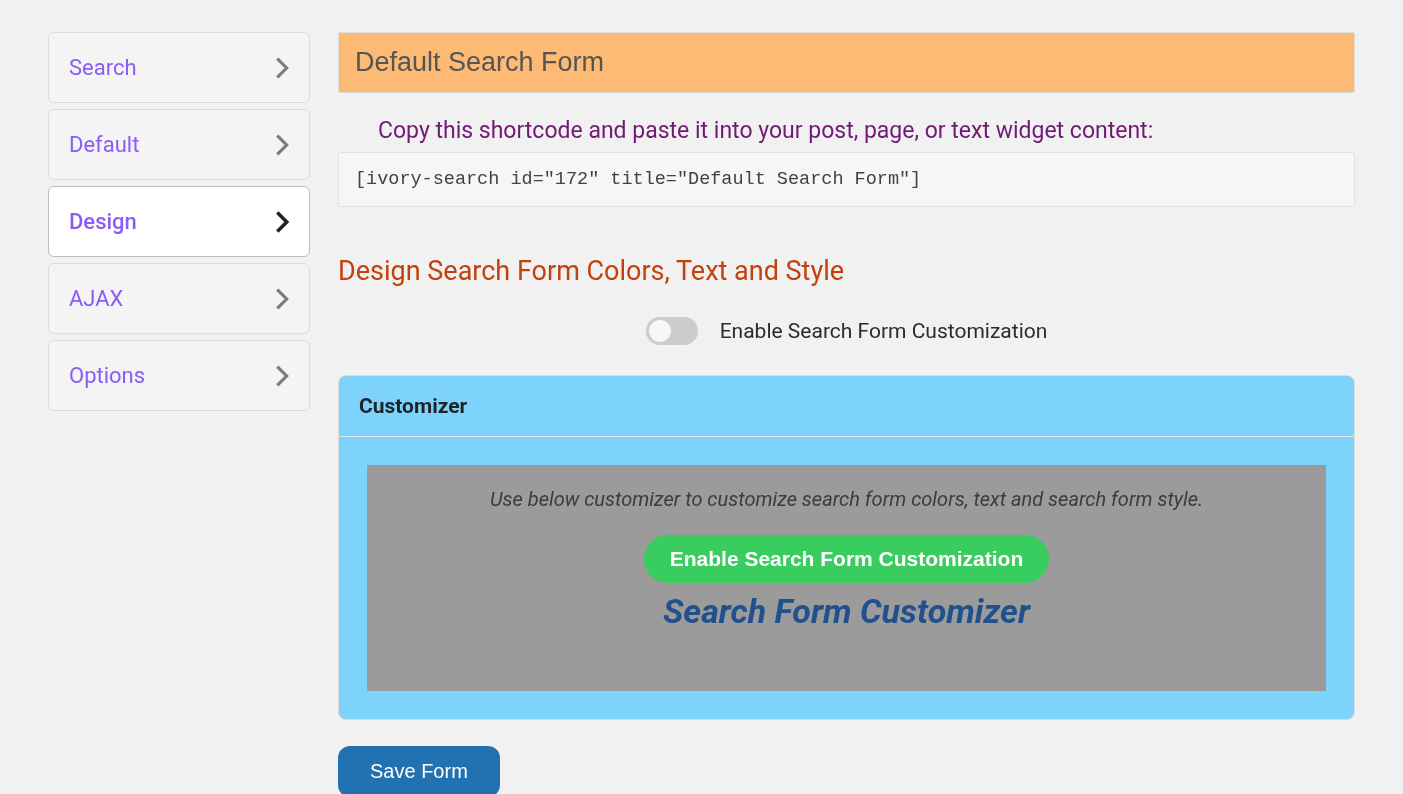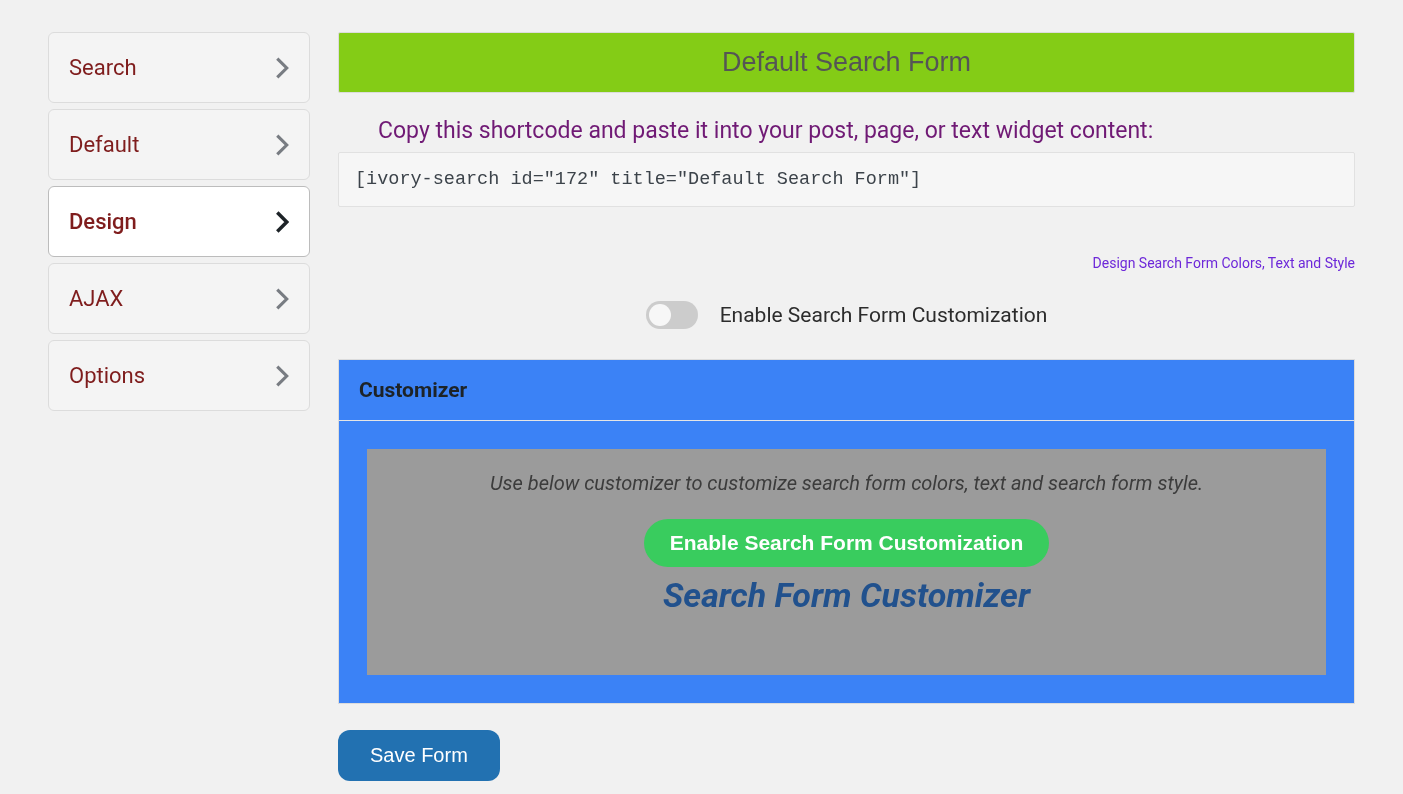--- a/index.html
+++ b/index.html
@@ -25,46 +25,45 @@
       display: flex;
       justify-content: space-between;
       align-items: center;
       background: #f4f4f4;
       border: 1px solid #dcdcdc;
       border-radius: 6px;
       padding: 22px 20px;
       margin-bottom: 6px;
       cursor: pointer;
       font-size: 22px;
-      color: #7f1d1d;
+      color: #8b5cf6;
     }
     .tab-item.active {
       background: #ffffff;
       border: 1px solid #bcbcbc;
       font-weight: 500;
     }
     .tab-item .chevron {
       color: #787c82;
     }
     .tab-item.active .chevron {
       color: #1d2327;
     }
     .main {
       flex: 1;
     }
     .title-input {
       width: 100%;
       border: 1px solid #dcdcdc;
-      background: #84cc16;
+      background: #fdba74;
       font-size: 27px;
       color: #555;
       padding: 14px 16px;
       border-radius: 2px;
       outline: none;
-      text-align: center;
     }
     .title-input::placeholder {
       color: #888;
     }
     .shortcode-label {
       font-size: 23px;
       color: #701a75;
       margin-top: 24px;
       margin-bottom: 8px;
       margin-left: 40px;
@@ -72,23 +71,23 @@
     .shortcode-box {
       background: #f6f6f6;
       border: 1px solid #e1e1e1;
       border-radius: 2px;
       padding: 16px 16px;
       font-family: "Consolas", "Menlo", "Courier New", monospace;
       font-size: 18.5px;
       color: #3c434a;
     }
     .section-heading {
-      text-align: right;
-      font-size: 14px;
-      color: #6d28d9;
+      text-align: left;
+      font-size: 27px;
+      color: #c2410c;
       margin-top: 48px;
     }
     .toggle-row {
       display: flex;
       align-items: center;
       justify-content: center;
       gap: 22px;
       margin-top: 30px;
       margin-bottom: 30px;
     }
@@ -109,23 +108,23 @@
       width: 22px;
       height: 22px;
       background: #f7f7f7;
       border-radius: 50%;
     }
     .toggle-label {
       font-size: 21px;
       color: #2c2c2c;
     }
     .customizer-panel {
-      background: #3b82f6;
+      background: #7dd3fc;
       border: 1px solid #dcdcdc;
-      border-radius: 0;
+      border-radius: 8px;
     }
     .panel-header {
       padding: 18px 20px;
       font-size: 21px;
       font-weight: 700;
       border-bottom: 1px solid #e5e5e5;
     }
     .panel-body {
       padding: 28px 28px;
     }

